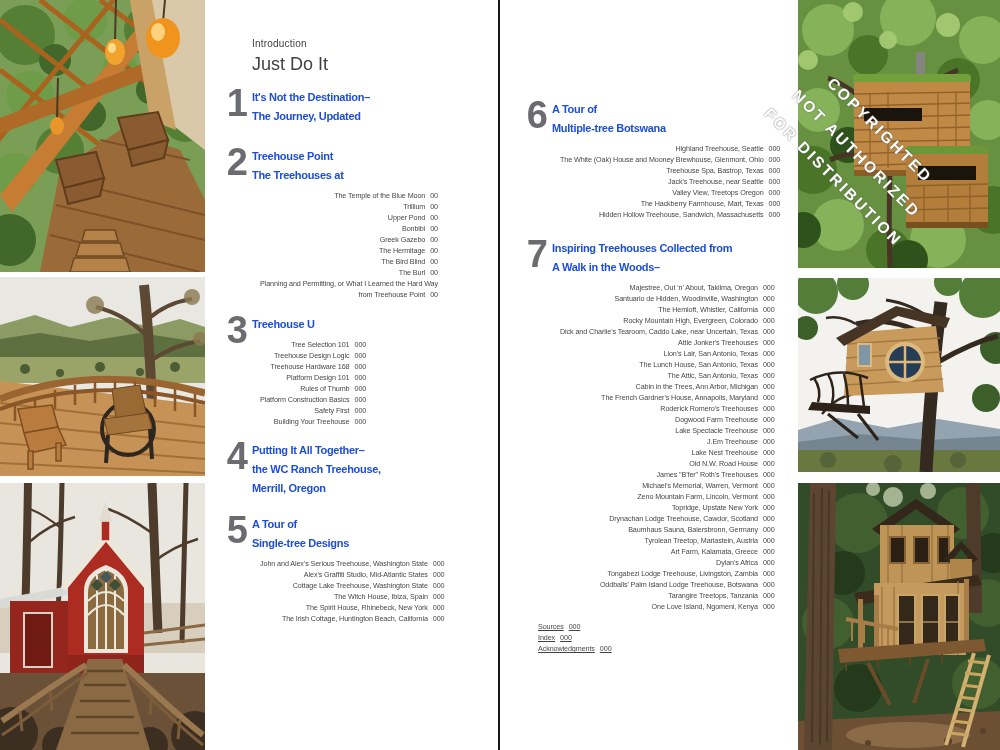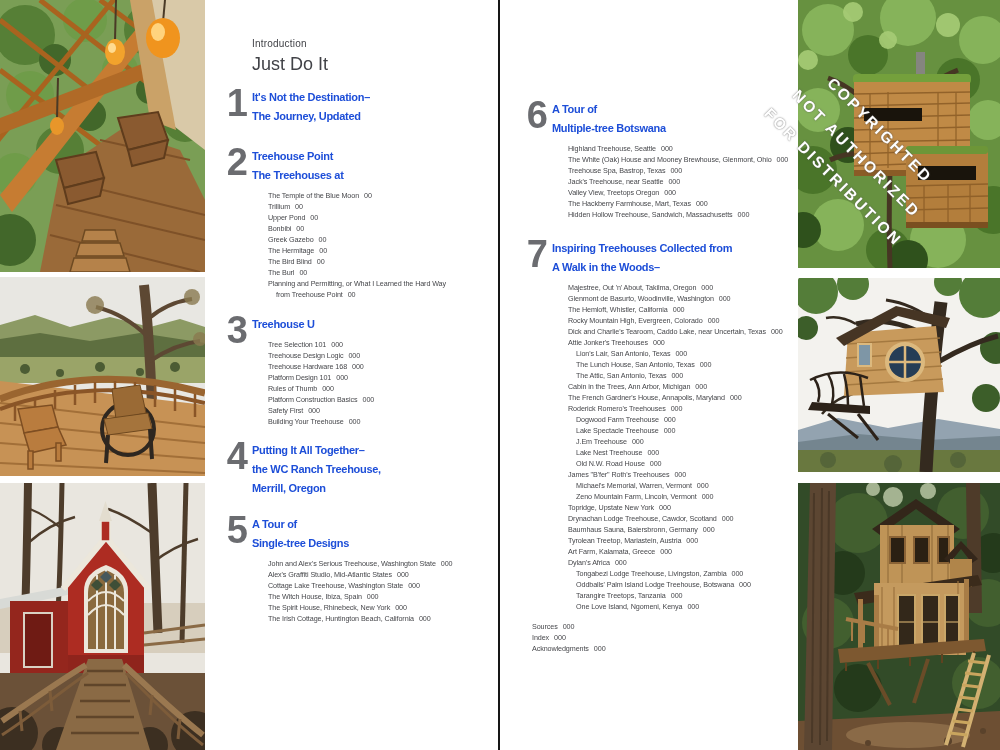--- a/index.html
+++ b/index.html
@@ -28,34 +28,34 @@
   .intro-label{font-size:10px;letter-spacing:.2px;color:#414247;}
   .intro-title{margin-top:5px;font-size:18px;font-weight:normal;color:#414247;}
 
   .chapter{display:flex;align-items:flex-start;}
   .ch-num{flex:none;text-align:right;font-size:38px;line-height:34px;font-weight:bold;
           color:#6b6c70;letter-spacing:-2px;margin-top:-2px;}
   #left-text .ch-num{width:36px;}
   #right-text .ch-num{width:31px;}
   .ch-body{margin-left:6px;min-width:0;}
   .ch-title{font-size:11px;font-weight:bold;line-height:19px;letter-spacing:-.3px;color:#1d4ed8;}
-  .ch-items{list-style:none;margin:5px 16px 0;padding:0;}
+  .ch-items{list-style:none;margin:5px 8px 0;padding:0;text-align:right;}
   .toc-item{font-size:7.2px;line-height:11px;letter-spacing:-.1px;color:#46474b;white-space:nowrap;}
   .toc-item.indent{padding-left:8px;}
   .item-page{margin-left:5px;}
 
   #left-chapters .chapter:nth-of-type(1){margin-top:13px;}
   #left-chapters .chapter:nth-of-type(2){margin-top:21px;}
   #left-chapters .chapter:nth-of-type(3){margin-top:15px;}
   #left-chapters .chapter:nth-of-type(4){margin-top:14px;}
   #left-chapters .chapter:nth-of-type(5){margin-top:17px;}
   #right-chapters .chapter:nth-of-type(1){margin-top:100px;}
   #right-chapters .chapter:nth-of-type(2){margin-top:19px;}
 
-  .back-matter{list-style:none;margin:9px 0 0 17px;padding:0;}
+  .back-matter{list-style:none;margin:9px 0 0 23px;padding:0;text-decoration:underline;}
   .back-matter .toc-item{line-height:11px;}
 
   .watermark{position:absolute;left:742px;top:36px;width:230px;height:235px;
              display:flex;align-items:center;justify-content:center;pointer-events:none;}
   .watermark-inner{transform:rotate(45deg);text-align:center;white-space:nowrap;
              font-size:15.5px;font-weight:bold;letter-spacing:2.5px;line-height:33px;color:#ffffff;
              text-shadow:0 0 2px rgba(95,95,95,.65),0 0 1px rgba(80,80,80,.5);}
 </style>
 </head>
 <body>
@@ -598,21 +598,21 @@
         </section>
         <section class="chapter">
           <div class="ch-num">7</div>
           <div class="ch-body">
             <div class="ch-title">
               <div>Inspiring Treehouses Collected from</div>
               <div>A Walk in the Woods–</div>
             </div>
             <ul class="ch-items">
               <li class="toc-item"><span class="item-text">Majestree, Out 'n' About, Takilma, Oregon</span><span class="item-page">000</span></li>
-              <li class="toc-item"><span class="item-text">Glenmont de Basurto, Woodinville, Washington</span><span class="item-page">000</span></li>
+              <li class="toc-item"><span class="item-text">Santuario de Hidden, Woodinville, Washington</span><span class="item-page">000</span></li>
               <li class="toc-item"><span class="item-text">The Hemloft, Whistler, California</span><span class="item-page">000</span></li>
               <li class="toc-item"><span class="item-text">Rocky Mountain High, Evergreen, Colorado</span><span class="item-page">000</span></li>
               <li class="toc-item"><span class="item-text">Dick and Charlie's Tearoom, Caddo Lake, near Uncertain, Texas</span><span class="item-page">000</span></li>
               <li class="toc-item"><span class="item-text">Attie Jonker's Treehouses</span><span class="item-page">000</span></li>
               <li class="toc-item indent"><span class="item-text">Lion's Lair, San Antonio, Texas</span><span class="item-page">000</span></li>
               <li class="toc-item indent"><span class="item-text">The Lunch House, San Antonio, Texas</span><span class="item-page">000</span></li>
               <li class="toc-item indent"><span class="item-text">The Attic, San Antonio, Texas</span><span class="item-page">000</span></li>
               <li class="toc-item"><span class="item-text">Cabin in the Trees, Ann Arbor, Michigan</span><span class="item-page">000</span></li>
               <li class="toc-item"><span class="item-text">The French Gardner's House, Annapolis, Maryland</span><span class="item-page">000</span></li>
               <li class="toc-item"><span class="item-text">Roderick Romero's Treehouses</span><span class="item-page">000</span></li>

